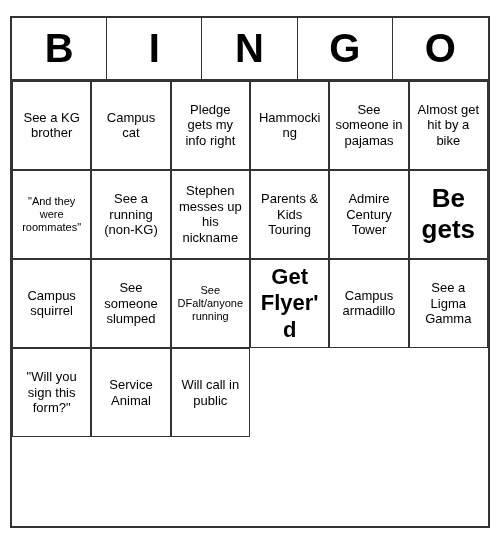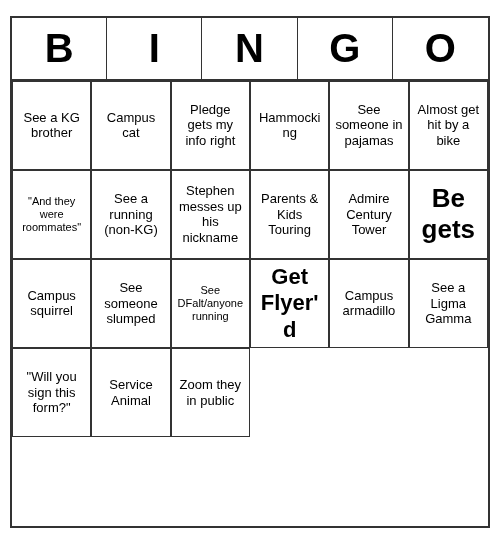--- a/index.html
+++ b/index.html
@@ -80,15 +80,15 @@
       <div class="bingo-cell">Admire Century Tower</div>
       <div class="bingo-cell large-text">Be gets</div>
       <div class="bingo-cell">Campus squirrel</div>
       <div class="bingo-cell">See someone slumped</div>
       <div class="bingo-cell small-text">See DFalt/anyone running</div>
       <div class="bingo-cell" style="font-size: 22px; font-weight: bold;">Get Flyer'd</div>
       <div class="bingo-cell">Campus armadillo</div>
       <div class="bingo-cell">See a Ligma Gamma</div>
       <div class="bingo-cell">"Will you sign this form?"</div>
       <div class="bingo-cell">Service Animal</div>
-      <div class="bingo-cell">Zoom they in public</div>
+      <div class="bingo-cell">Will call in public</div>
     </div>
 </div>
 
 </body></html>

